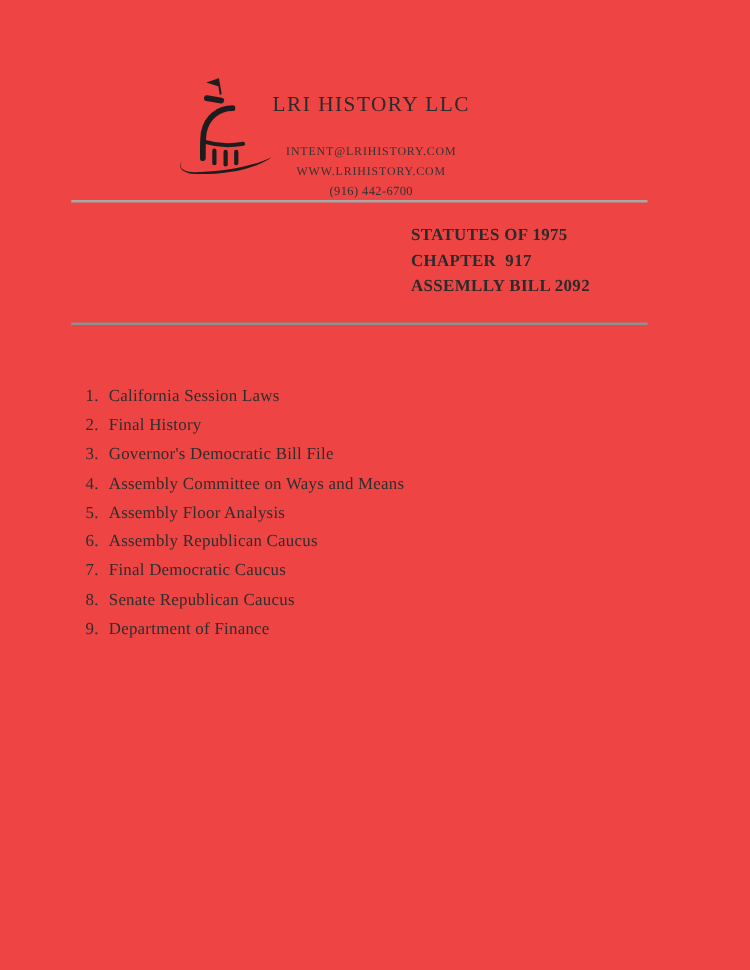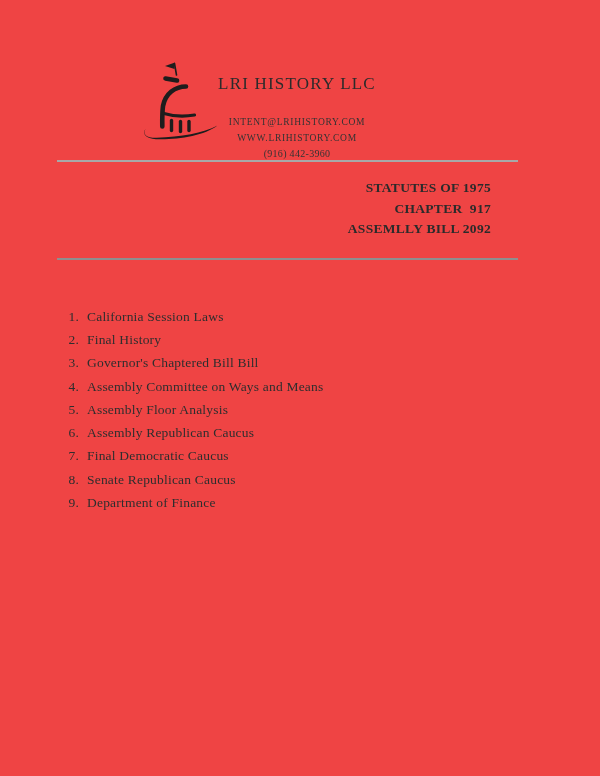--- a/index.html
+++ b/index.html
@@ -66,22 +66,22 @@
     margin: 0;
     padding: 0;
   }
   .rule-top    { top: 160px; background: #a8a8a8; }
   .rule-bottom { top: 258px; background: #8f8f8f; }
 
   
   .ref-block {
     position: absolute;
     top: 178px;
-    right: 109px;
-    text-align: right;
+    right: 128px;
+    text-align: left;
     font-weight: bold;
     font-size: 13.5px;
     line-height: 20.5px;
     letter-spacing: 0.3px;
     color: #2b2b2b;
   }
   .ref-line { white-space: pre; }
 
   
   .toc-title {
@@ -143,21 +143,21 @@
 
     <path d="M34,2.5 L24,6 L33.5,9 Z" fill="#1d1d1d"></path>
 
     <path d="M4.5,69 C1.5,74.5 5.5,78 15.5,77.8 C40,77 62,73 76.5,65.5 C63,76 36,80 15,79.2 C5,78.6 0.8,74 4.5,69 Z" fill="#1d1d1d"></path>
   </svg>
 
   <div class="header-text">
     <div class="company-name">LRI HISTORY LLC</div>
     <div class="contact-line first">INTENT@LRIHISTORY.COM</div>
     <div class="contact-line">WWW.LRIHISTORY.COM</div>
-    <div class="phone-line">(916) 442-3960</div>
+    <div class="phone-line">(916) 442-6700</div>
   </div>
 
   <div class="rule rule-top"></div>
 
   <div class="ref-block">
     <div class="ref-line">STATUTES OF 1975</div>
     <div class="ref-line">CHAPTER  917</div>
     <div class="ref-line">ASSEMLLY BILL 2092</div>
   </div>
 
@@ -168,21 +168,21 @@
     <li class="toc-item">
       <span class="num">1.</span>
       <span class="label">California Session Laws</span>
     </li>
     <li class="toc-item">
       <span class="num">2.</span>
       <span class="label">Final History</span>
     </li>
     <li class="toc-item">
       <span class="num">3.</span>
-      <span class="label">Governor's Chaptered Bill Bill</span>
+      <span class="label">Governor's Democratic Bill File</span>
     </li>
     <li class="toc-item">
       <span class="num">4.</span>
       <span class="label">Assembly Committee on Ways and Means</span>
     </li>
     <li class="toc-item">
       <span class="num">5.</span>
       <span class="label">Assembly Floor Analysis</span>
     </li>
     <li class="toc-item">

